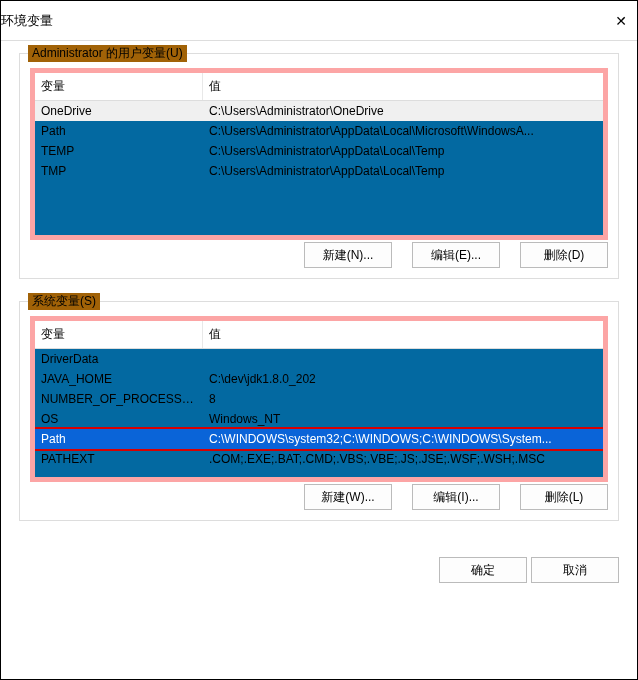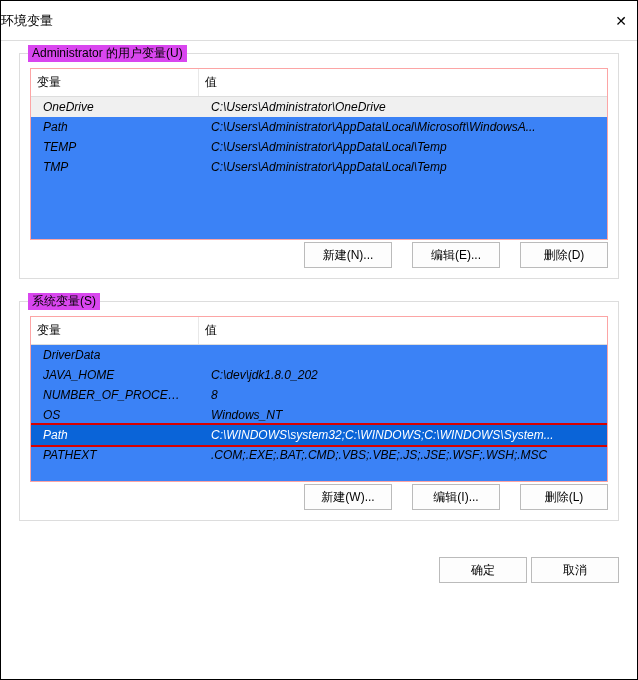--- a/index.html
+++ b/index.html
@@ -29,30 +29,30 @@
     .content { padding: 12px 18px 10px 18px; }
     .groupbox {
       border: 1px solid #ddd;
       margin-bottom: 22px;
       padding: 14px 10px 10px 10px;
       position: relative;
     }
     .groupbox-label {
       position: absolute;
       top: -9px; left: 8px;
-      background: #d946ef;
+      background: #a16207;
       padding: 0 4px;
       font-size: 12px;
       text-align: right;
     }
     .table-wrap {
-      border: 1px solid #fca5a5;
+      border: 5px solid #fca5a5;
       height: 172px;
       overflow: hidden;
-      background: #3b82f6;
+      background: #0369a1;
       position: relative;
     }
     .table-wrap.system { height: 166px; }
     .outline { position:absolute; inset:-2px; border:2px solid #d80000; pointer-events:none; }
     .thead {
       display: flex;
       border-bottom: 1px solid #ddd;
       background: #fff;
       font-size: 12px;
     }
@@ -61,21 +61,21 @@
       position: relative;
     }
     .th.col-name { width: 168px; border-right: 1px solid #e8e8e8; }
     .th.col-val { flex: 1; }
     .tbody { }
     .tr {
       display: flex;
       font-size: 12px;
       position: relative;
     }
-    .td { padding: 3px 12px; white-space: nowrap; overflow: hidden; text-overflow: ellipsis; font-style: italic; }
+    .td { padding: 3px 6px; white-space: nowrap; overflow: hidden; text-overflow: ellipsis; }
     .td.col-name { width: 168px; }
     .td.col-val { flex: 1; }
     .tr.sel-gray { background: #f0f0f0; }
     .tr.sel-blue { background: #0a64d8; color: #fff; }
     .btnrow {
       display: flex;
       justify-content: flex-end;
       gap: 20px;
       margin-top: 2px;
     }

